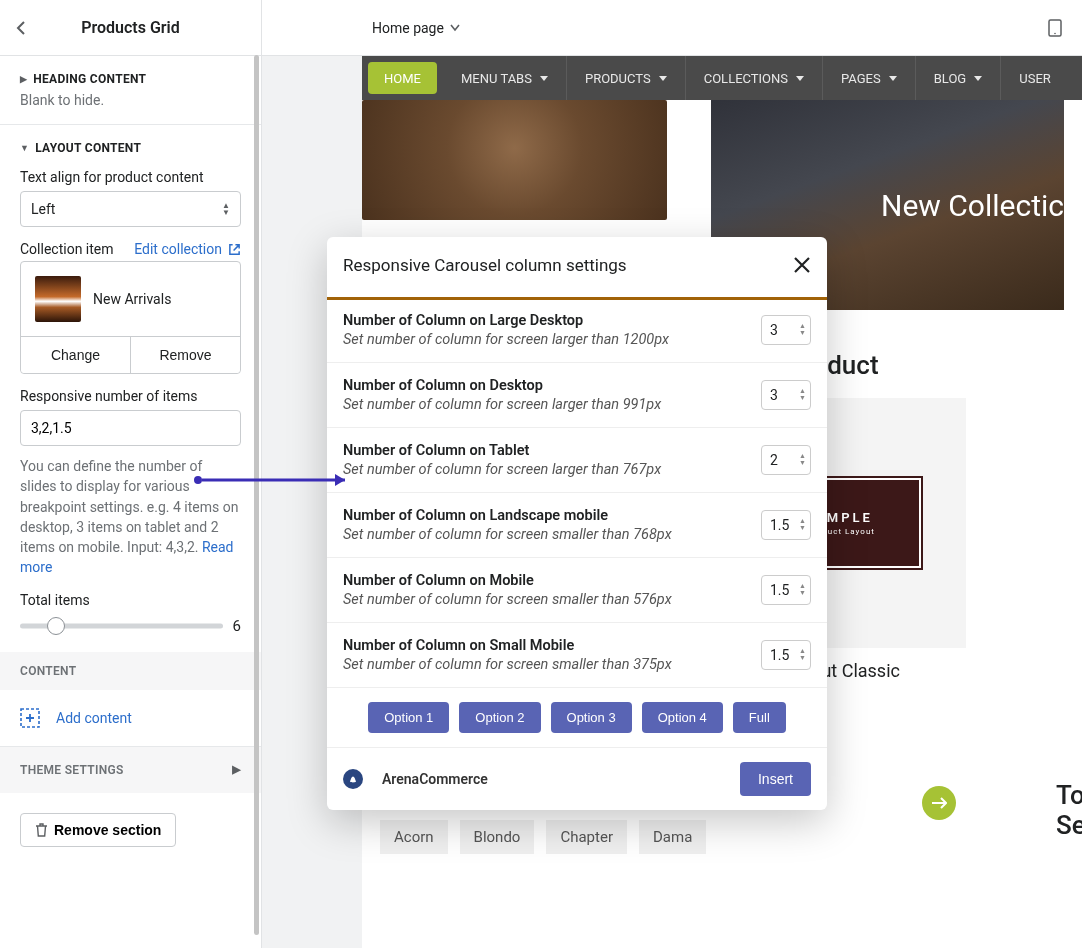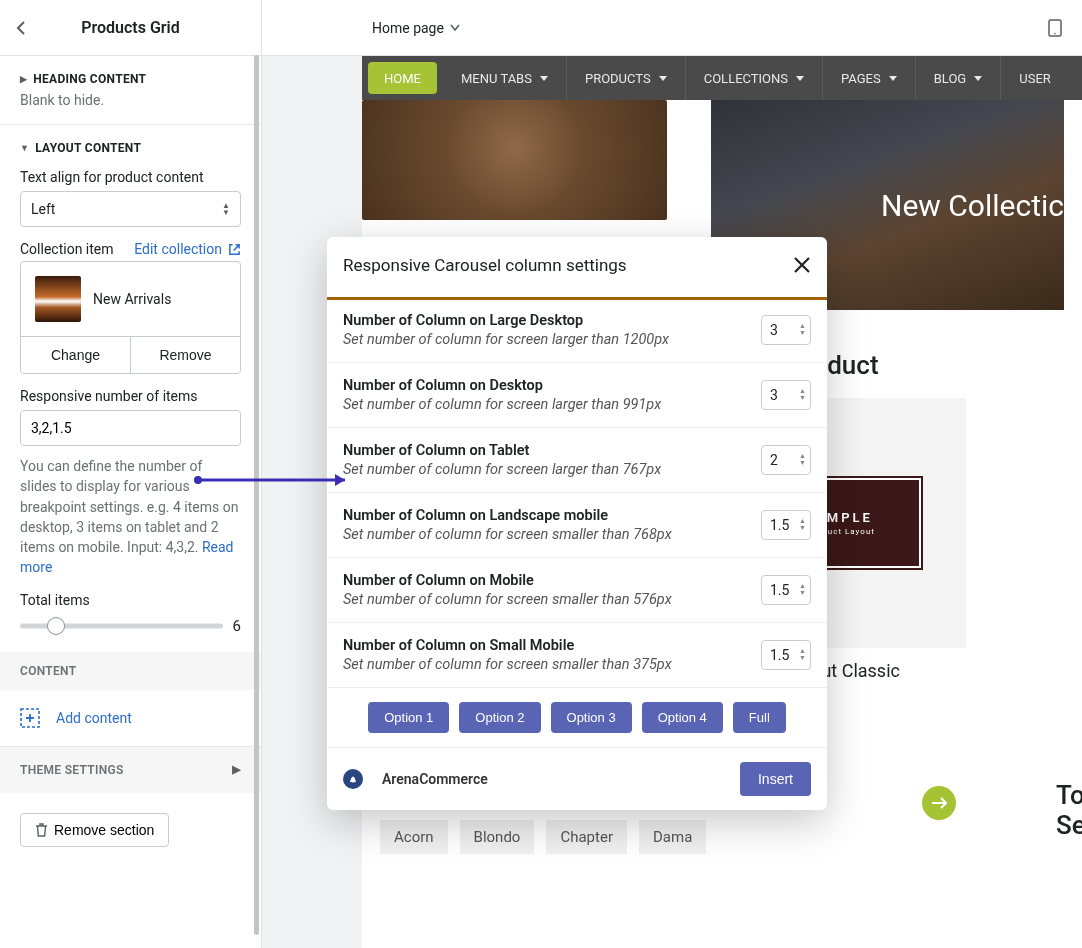--- a/index.html
+++ b/index.html
@@ -37,21 +37,21 @@
   .slider-track { position:absolute; top:50%; left:0; right:0; height:5px; background:#d2d5d8; border-radius:3px; transform:translateY(-50%); }
   .slider-thumb { position:absolute; top:50%; left:18%; width:18px; height:18px; background:#fff; border:1px solid #8c9196; border-radius:50%; transform:translate(-50%,-50%); }
   .slider-value { font-size:15px; }
   .content-block { background:#f6f6f7; padding:12px 20px; font-weight:600; font-size:12px; color:#6d7175; letter-spacing:.3px; }
   .add-content-row { display:flex; align-items:center; gap:16px; padding:18px 20px; border-bottom:1px solid #e6e8ea; cursor:pointer; }
   .add-content-row .ic { color:#2c6ecb; }
   .add-content-row span { color:#2c6ecb; font-size:14px; }
   .theme-settings-row { display:flex; align-items:center; justify-content:space-between; padding:16px 20px; font-weight:600; font-size:12px; color:#6d7175; letter-spacing:.3px; background:#f6f6f7; cursor:pointer; }
   .chev-right { font-size:11px; color:#5c5f62; }
   .remove-btn-wrap { padding:20px; }
-  .remove-btn { border:1px solid #c9cccf; background:#fff; border-radius:4px; padding:8px 14px; display:flex; align-items:center; gap:6px; font-size:14px; cursor:pointer; }
+  .remove-btn { border:1px solid #c9cccf; background:#fff; border-radius:4px; padding:8px 14px; display:flex; align-items:center; gap:6px; font-size:14px; cursor:pointer;font-weight:bold; }
 
   
   .main { flex:1; display:flex; flex-direction:column; }
   .m-header { height:56px; border-bottom:1px solid #e1e3e5; display:flex; align-items:center; padding:0 20px 0 110px; justify-content:space-between; }
   .m-header .page-sel { display:flex; align-items:center; gap:6px; font-size:14px; cursor:pointer; }
   .m-header .device-ic { color:#5c5f62; }
   .preview { flex:1; background:#f1f2f3; padding-left: 100px; overflow:hidden; position:relative; }
   .site { width: 720px; background:#fff; min-height: 100%; }
   .nav { background:#4a4a4a; display:flex; height:44px; align-items:stretch; }
   .nav a { color:#e8e8e8; font-size:13px; text-decoration:none; padding:0 18px; display:flex; align-items:center; gap:4px; border-right:1px solid #5b5b5b; white-space:nowrap; }

